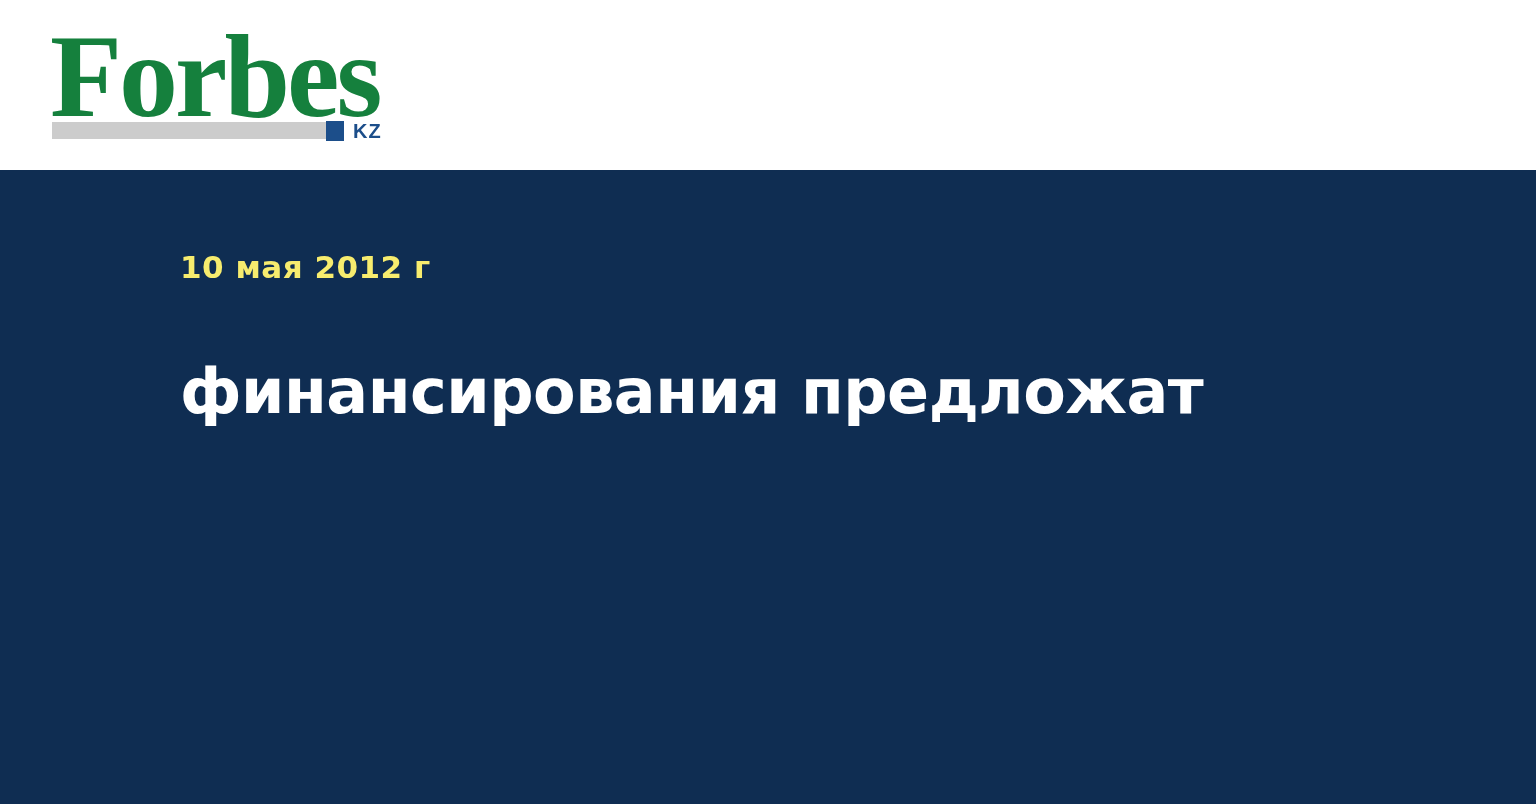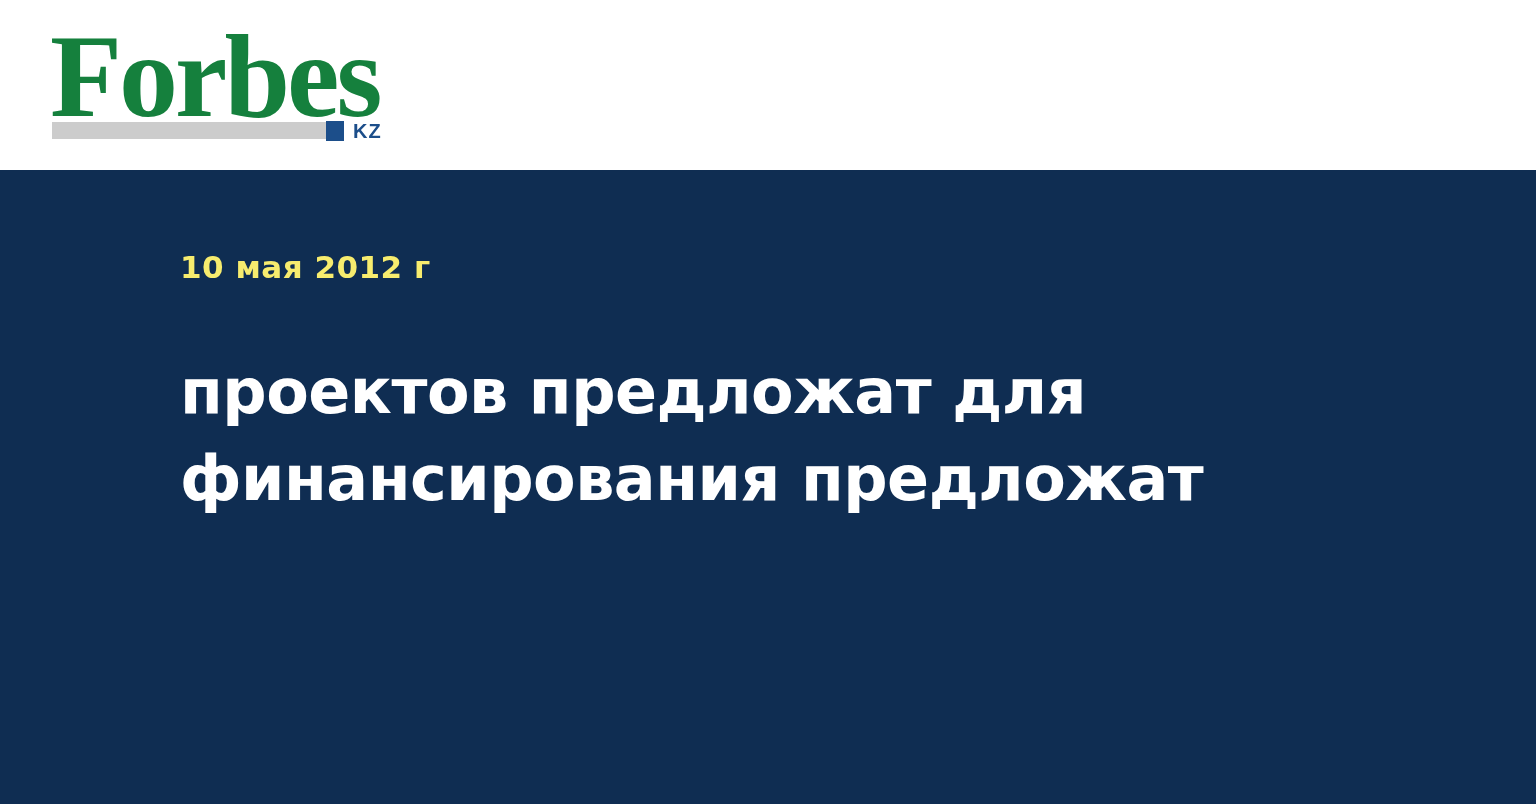--- a/index.html
+++ b/index.html
@@ -131,18 +131,17 @@
         <span class="logo-kz-square"></span>
         <span class="logo-kz-text">KZ</span>
       </span>
     </a>
   </div>
 
   <div class="hero-band">
     <div class="article-date">10 мая 2012 г</div>
 
     <h1 class="article-title">
-      <span class="tline">проектов предложат для</span>
       <span class="tline">финансирования предложат</span>
     </h1>
   </div>
 
 </div>
 
 </body></html>

